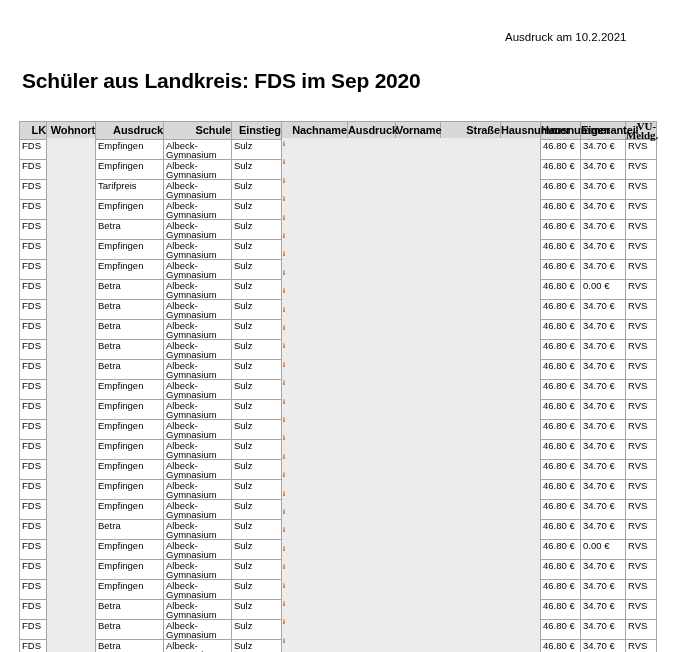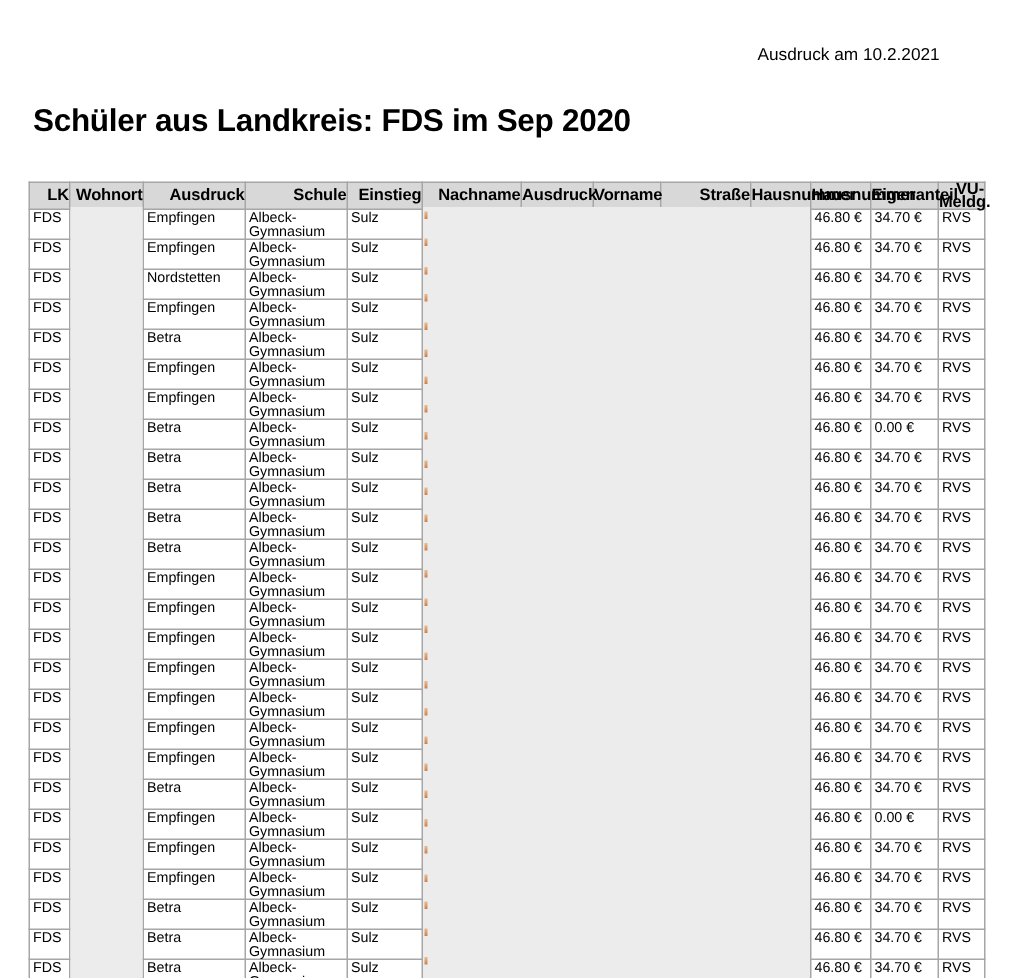--- a/index.html
+++ b/index.html
@@ -47,21 +47,21 @@
     background: var(--header-bg, #d8d8d8);
     font-size: 11px;
     font-weight: bold;
     letter-spacing: -0.1px;
     height: 15px;
     line-height: 8.5px;
     text-align: right;
     vertical-align: middle;
     white-space: nowrap;
   }
-  table.data-table th.th-wrap { white-space: normal; }
+  table.data-table th.th-wrap { white-space: normal; font-family: Liberation Serif, serif; }
   table.data-table td {
     height: 17.4px;
     font-size: 9.5px;
     line-height: 9px;
     vertical-align: top;
     text-align: left;
     padding: 1px 1px 0 2px;
     word-wrap: break-word;
   }
   .redact {
@@ -146,21 +146,21 @@
         <td></td>
         <td></td>
         <td></td>
         <td>46.80 €</td>
         <td>34.70 €</td>
         <td>RVS</td>
       </tr>
         <tr>
         <td>FDS</td>
         <td></td>
-        <td>Nordstetten</td>
+        <td>Tarifpreis</td>
         <td>Albeck-Gymnasium</td>
         <td>Sulz</td>
         <td></td>
         <td></td>
         <td></td>
         <td></td>
         <td></td>
         <td>46.80 €</td>
         <td>34.70 €</td>
         <td>RVS</td>

